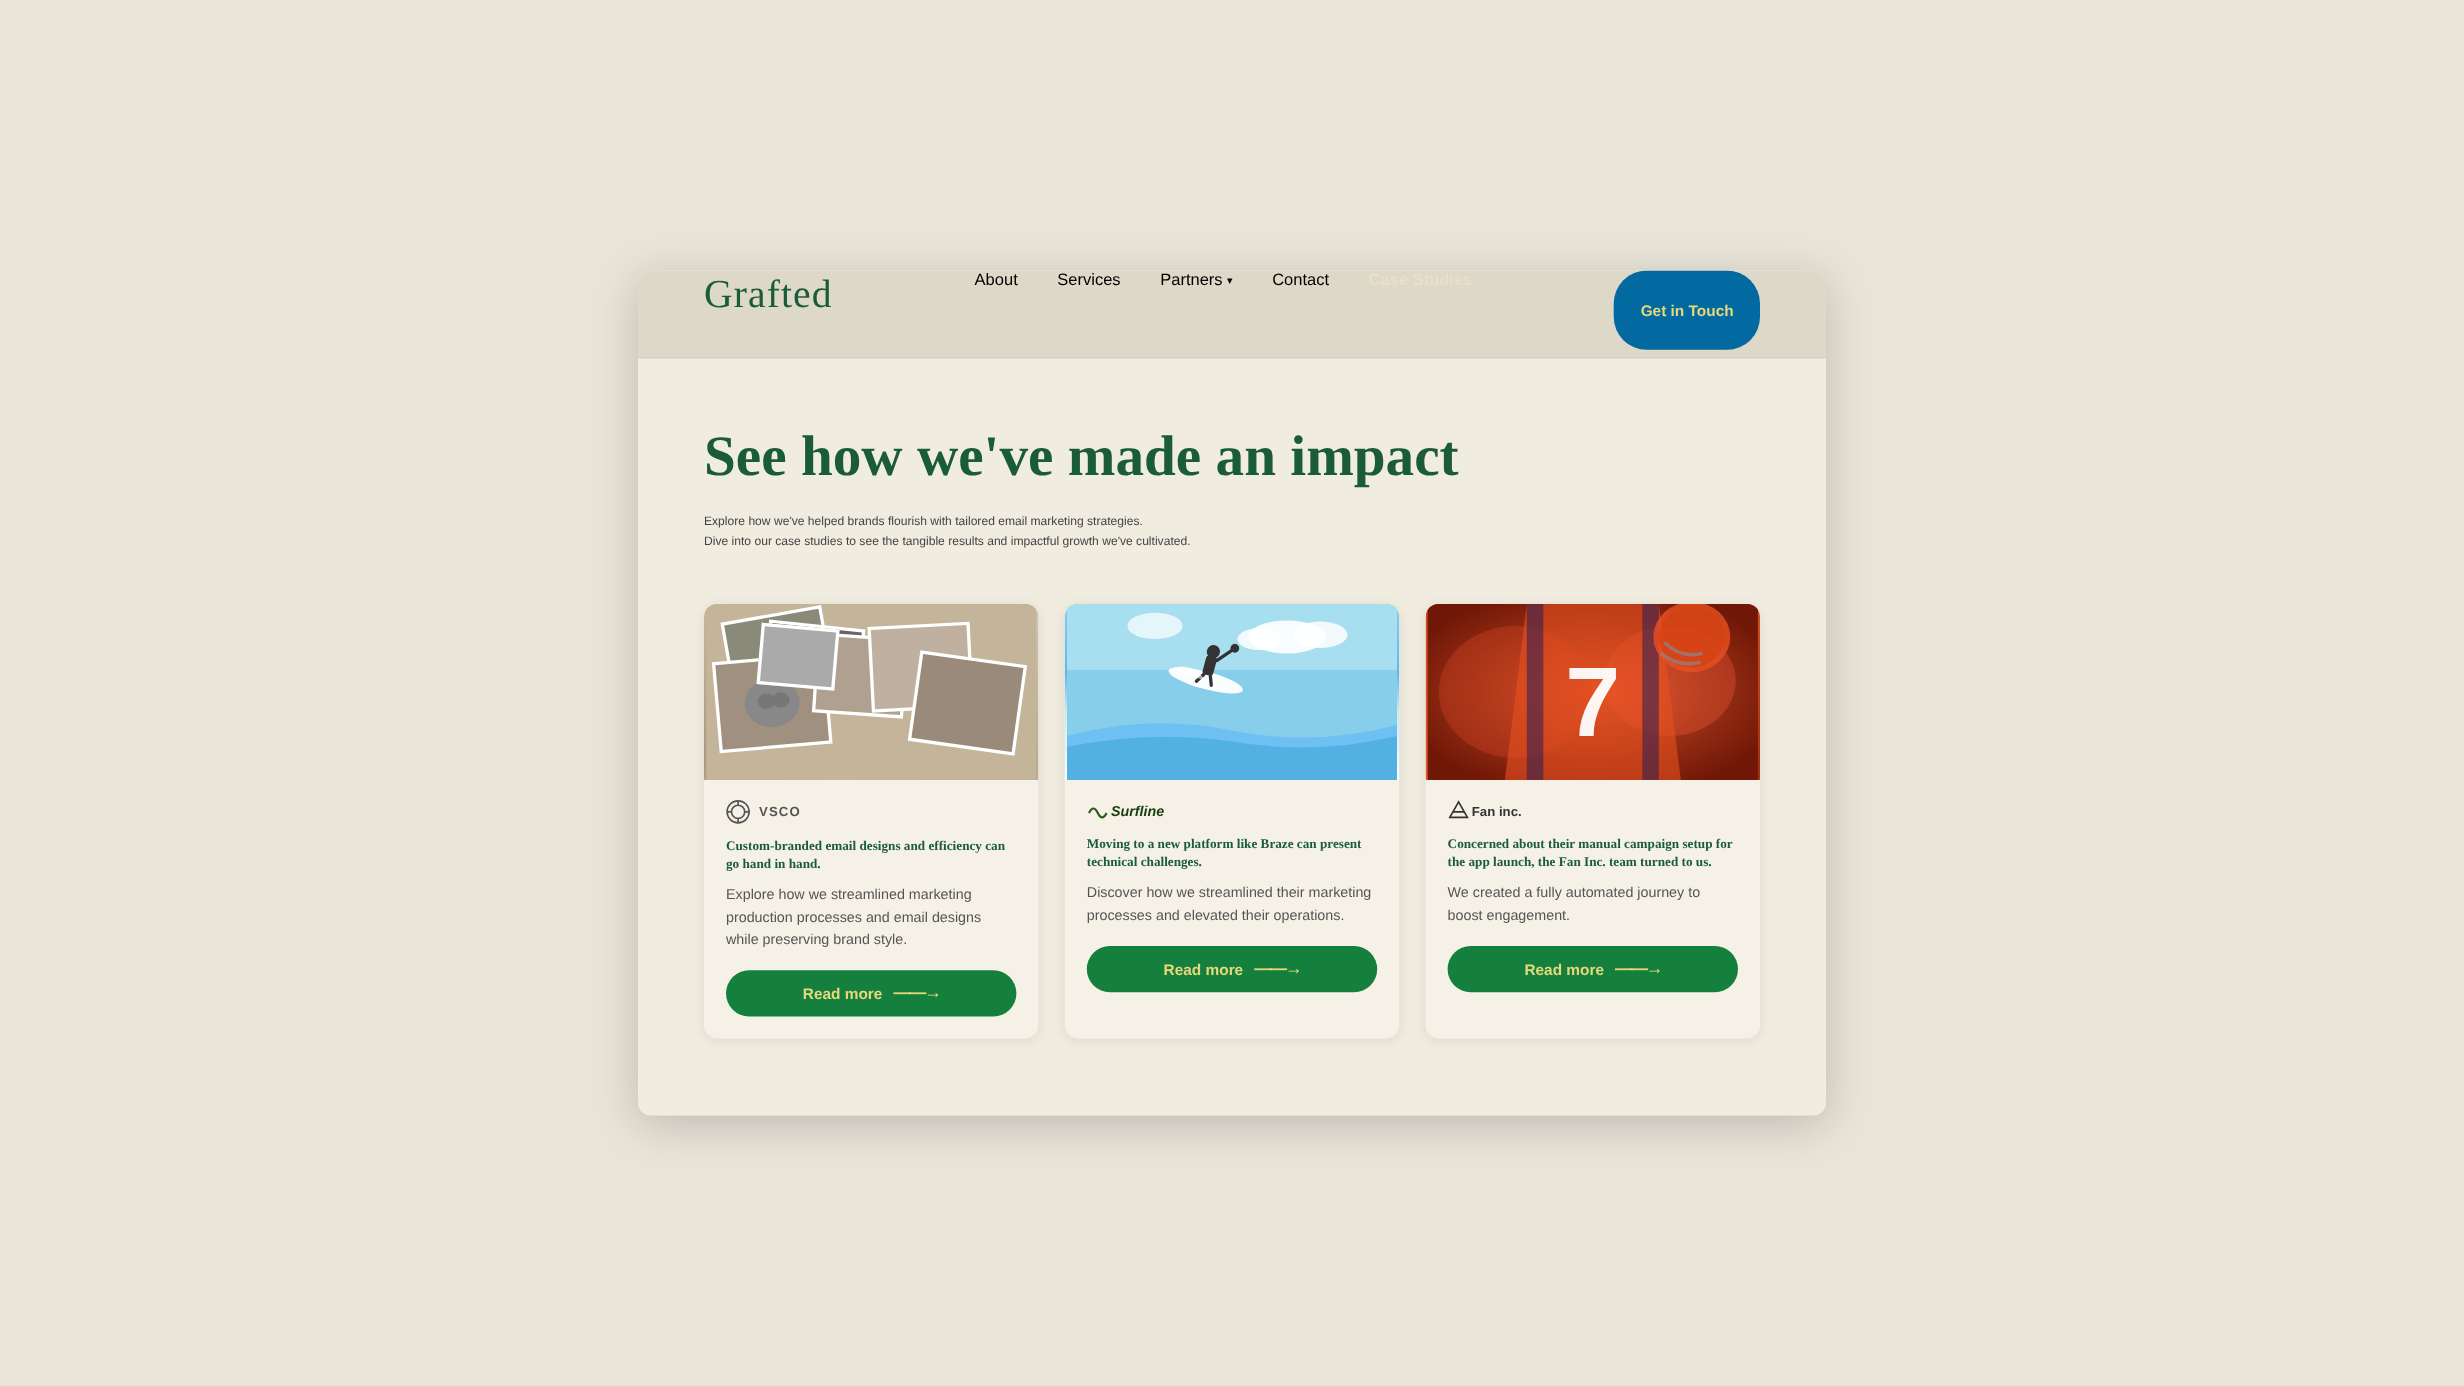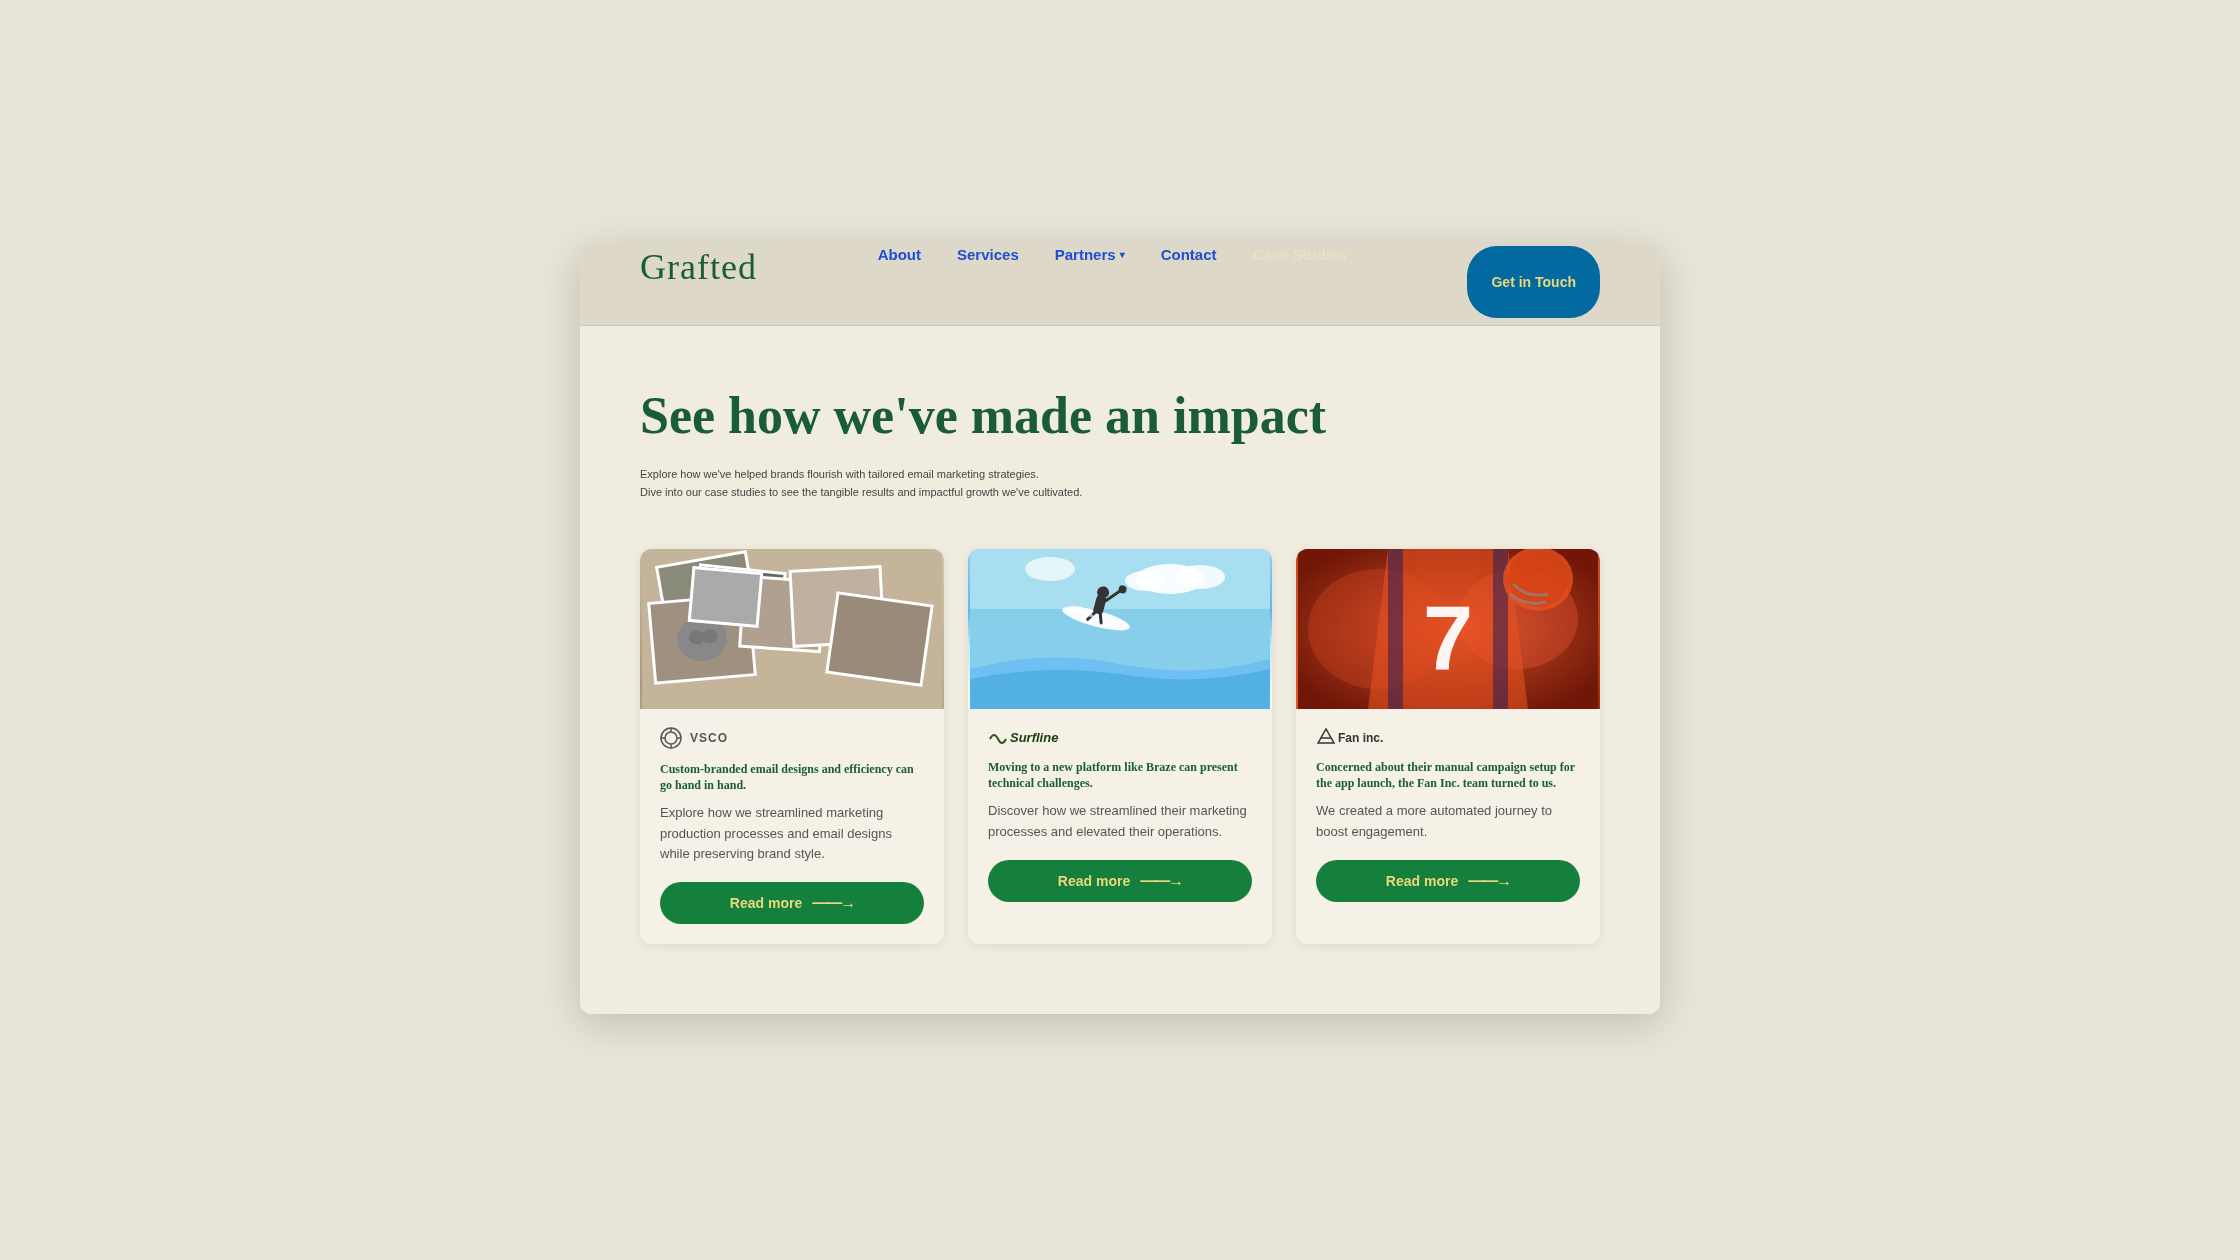--- a/index.html
+++ b/index.html
@@ -40,24 +40,24 @@
       letter-spacing: 1px;
     }
 
     nav {
       display: flex;
       align-items: center;
       gap: 36px;
     }
 
     .nav-link {
-      color: #1d4ed8;
+      color: #000000;
       font-family: Arial, sans-serif;
       font-size: 15px;
-      font-weight: 700;
+      font-weight: 400;
       text-decoration: none;
       cursor: pointer;
     }
 
     .nav-link.case-studies {
       color: #e8e0c8;
       font-weight: 700;
     }
 
     .nav-link.partners {
@@ -403,21 +403,21 @@
           <div class="card-brand">
 
             <svg width="80" height="20" viewBox="0 0 80 20" xmlns="http://www.w3.org/2000/svg">
 
               <polygon points="2,16 10,2 18,16" fill="none" stroke="#333" stroke-width="1.5"></polygon>
               <line x1="5" y1="11" x2="15" y2="11" stroke="#333" stroke-width="1.5"></line>
               <text x="22" y="15" font-family="Arial" font-size="12" font-weight="600" fill="#333">Fan inc.</text>
             </svg>
           </div>
           <h3 class="card-title">Concerned about their manual campaign setup for the app launch, the Fan Inc. team turned to us.</h3>
-          <p class="card-desc">We created a more automated journey to boost engagement.</p>
+          <p class="card-desc">We created a fully automated journey to boost engagement.</p>
           <button class="read-more-btn">
             <span>Read more</span>
             <span class="arrow">——→</span>
           </button>
         </div>
       </div>
 
     </div>
   </main>
 </div>

